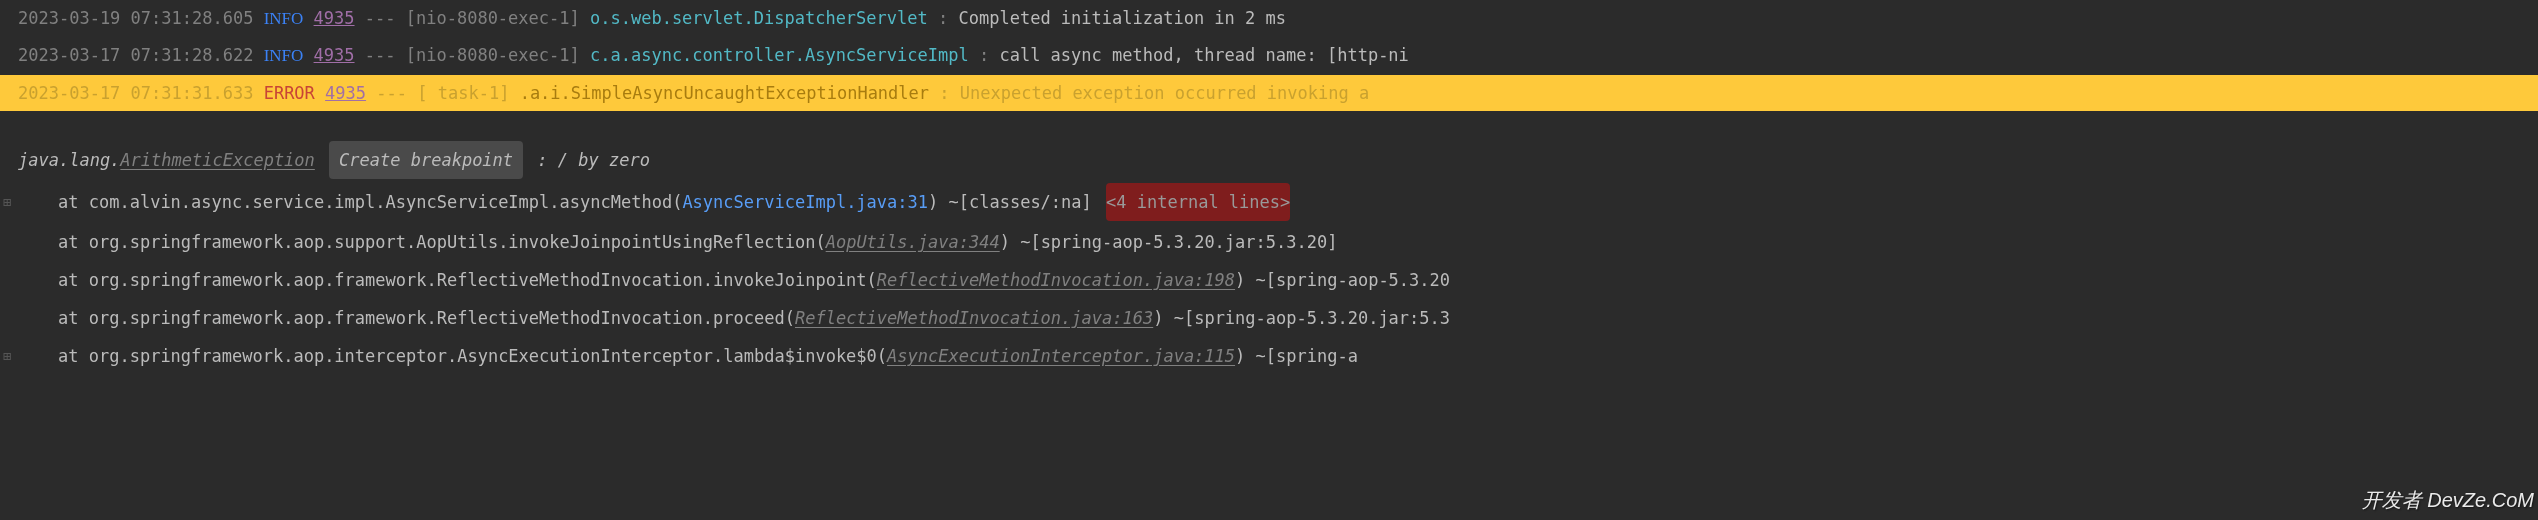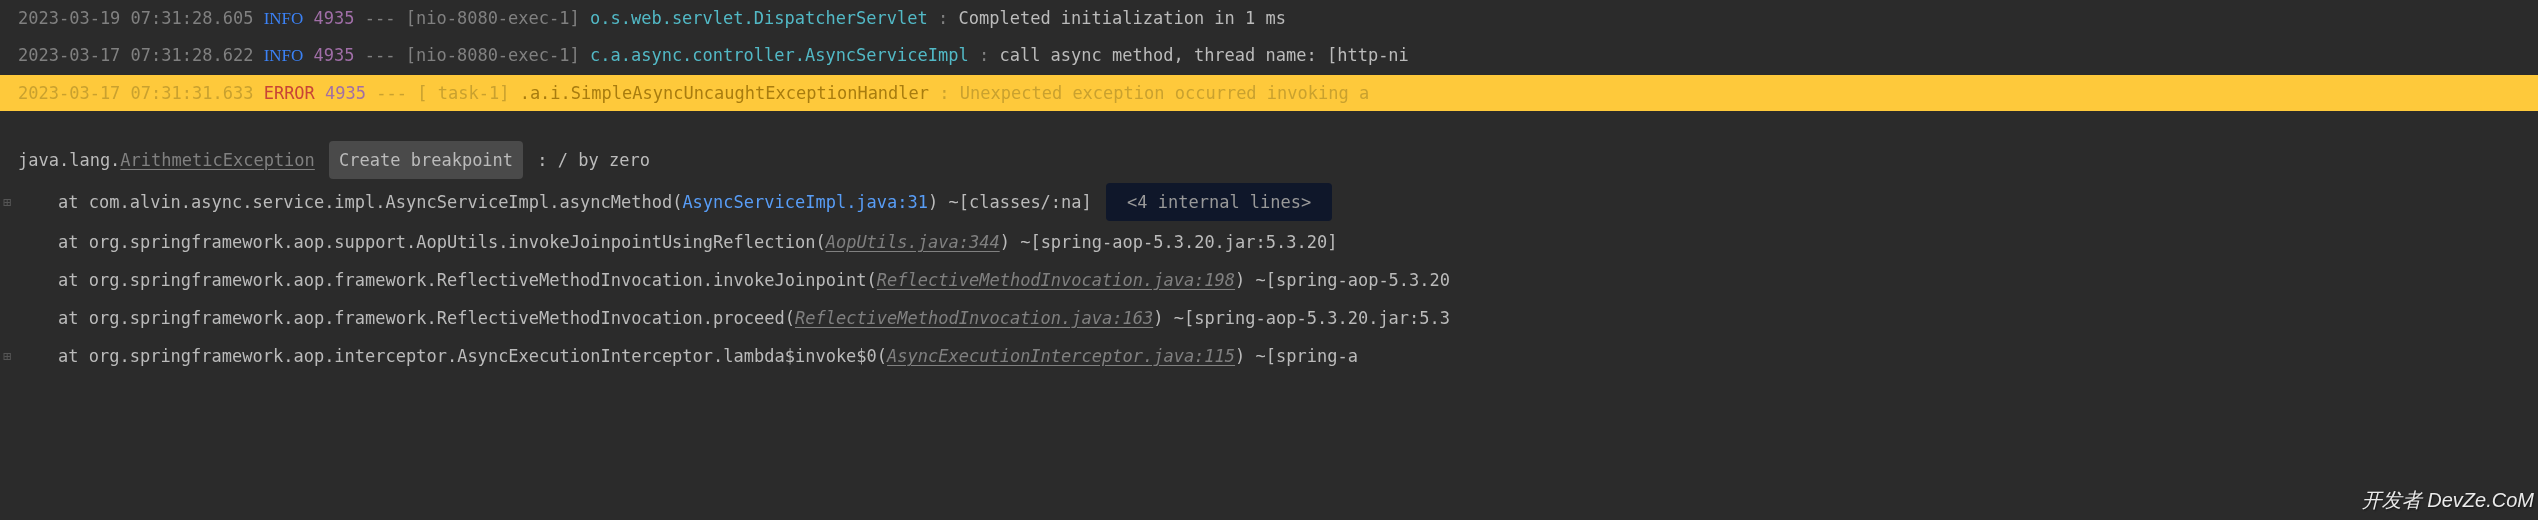--- a/index.html
+++ b/index.html
@@ -27,20 +27,21 @@
     }
     .info {
       color: #3b82f6;
       font-family: Liberation Serif, serif;
     }
     .error {
       color: #d4614f;
     }
     .pid {
       color: #a06ea7;
+      text-decoration: underline;
     }
     .dashes {
       color: #808080;
     }
     .thread {
       color: #808080;
     }
     .logger {
       color: #52b9c6;
     }
@@ -71,20 +72,21 @@
     .highlighted-line .pid {
       color: #a26fa5;
     }
     .stack-area {
       margin-top: 28px;
     }
     .exception-line {
       padding: 2px 12px 2px 18px;
       line-height: 2.0;
       color: #bbbbbb;
+      font-style: italic;
     }
     .exception-class {
       color: #808080;
       text-decoration: underline;
       text-decoration-style: solid;
       text-underline-offset: 3px;
     }
     .breakpoint-btn {
       background-color: #4a4a4a;
       color: #bbbbbb;
@@ -119,23 +121,23 @@
       color: #589df6;
       text-underline-offset: 3px;
     }
     .file-link-secondary {
       color: #808080;
       text-decoration: underline;
       text-underline-offset: 3px;
       font-style: italic;
     }
     .internal-badge {
-      background-color: #0f172a;
+      background-color: #7f1d1d;
       color: #999;
-      padding: 2px 21px;
+      padding: 2px 0;
       border-radius: 4px;
       font-family: inherit;
       font-size: 17px;
       margin: 0 4px;
       display: inline-block;
     }
     .watermark {
       position: absolute;
       right: 4px;
       bottom: 6px;
@@ -153,21 +155,21 @@
 <div>
 
   <div class="log-line">
     <span class="timestamp">2023-03-19 07:31:28.605</span>
     <span>  </span><span class="info">INFO</span>
     <span> </span><span class="pid">4935</span>
     <span> </span><span class="dashes">---</span>
     <span> </span><span class="thread">[nio-8080-exec-1]</span>
     <span> </span><span class="logger">o.s.web.servlet.DispatcherServlet       </span>
     <span> </span><span class="colon">:</span>
-    <span> </span><span class="message">Completed initialization in 1 ms</span>
+    <span> </span><span class="message">Completed initialization in 2 ms</span>
   </div>
 
   <div class="log-line">
     <span class="timestamp">2023-03-17 07:31:28.622</span>
     <span>  </span><span class="info">INFO</span>
     <span> </span><span class="pid">4935</span>
     <span> </span><span class="dashes">---</span>
     <span> </span><span class="thread">[nio-8080-exec-1]</span>
     <span> </span><span class="logger">c.a.async.controller.AsyncServiceImpl    </span>
     <span> </span><span class="colon">:</span>

